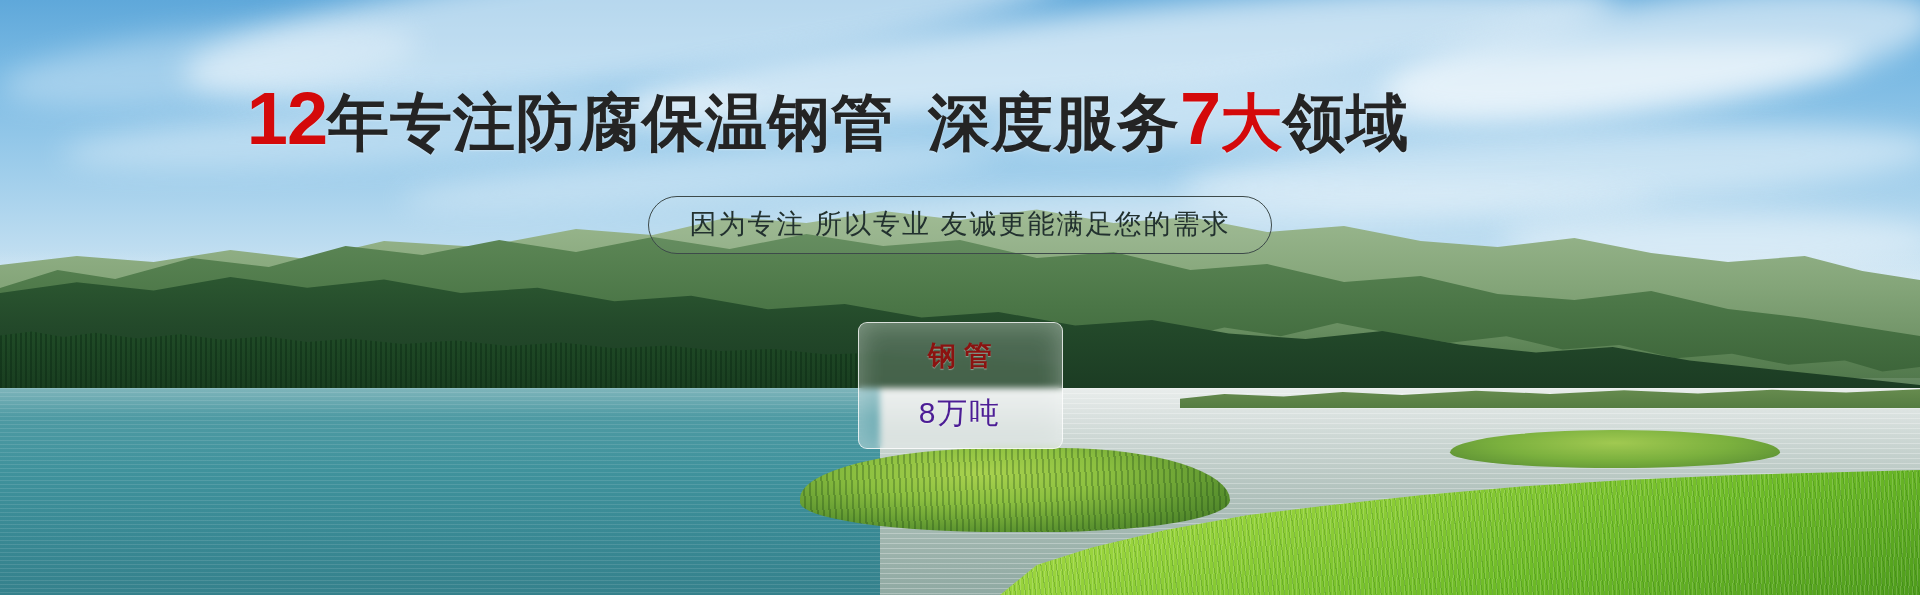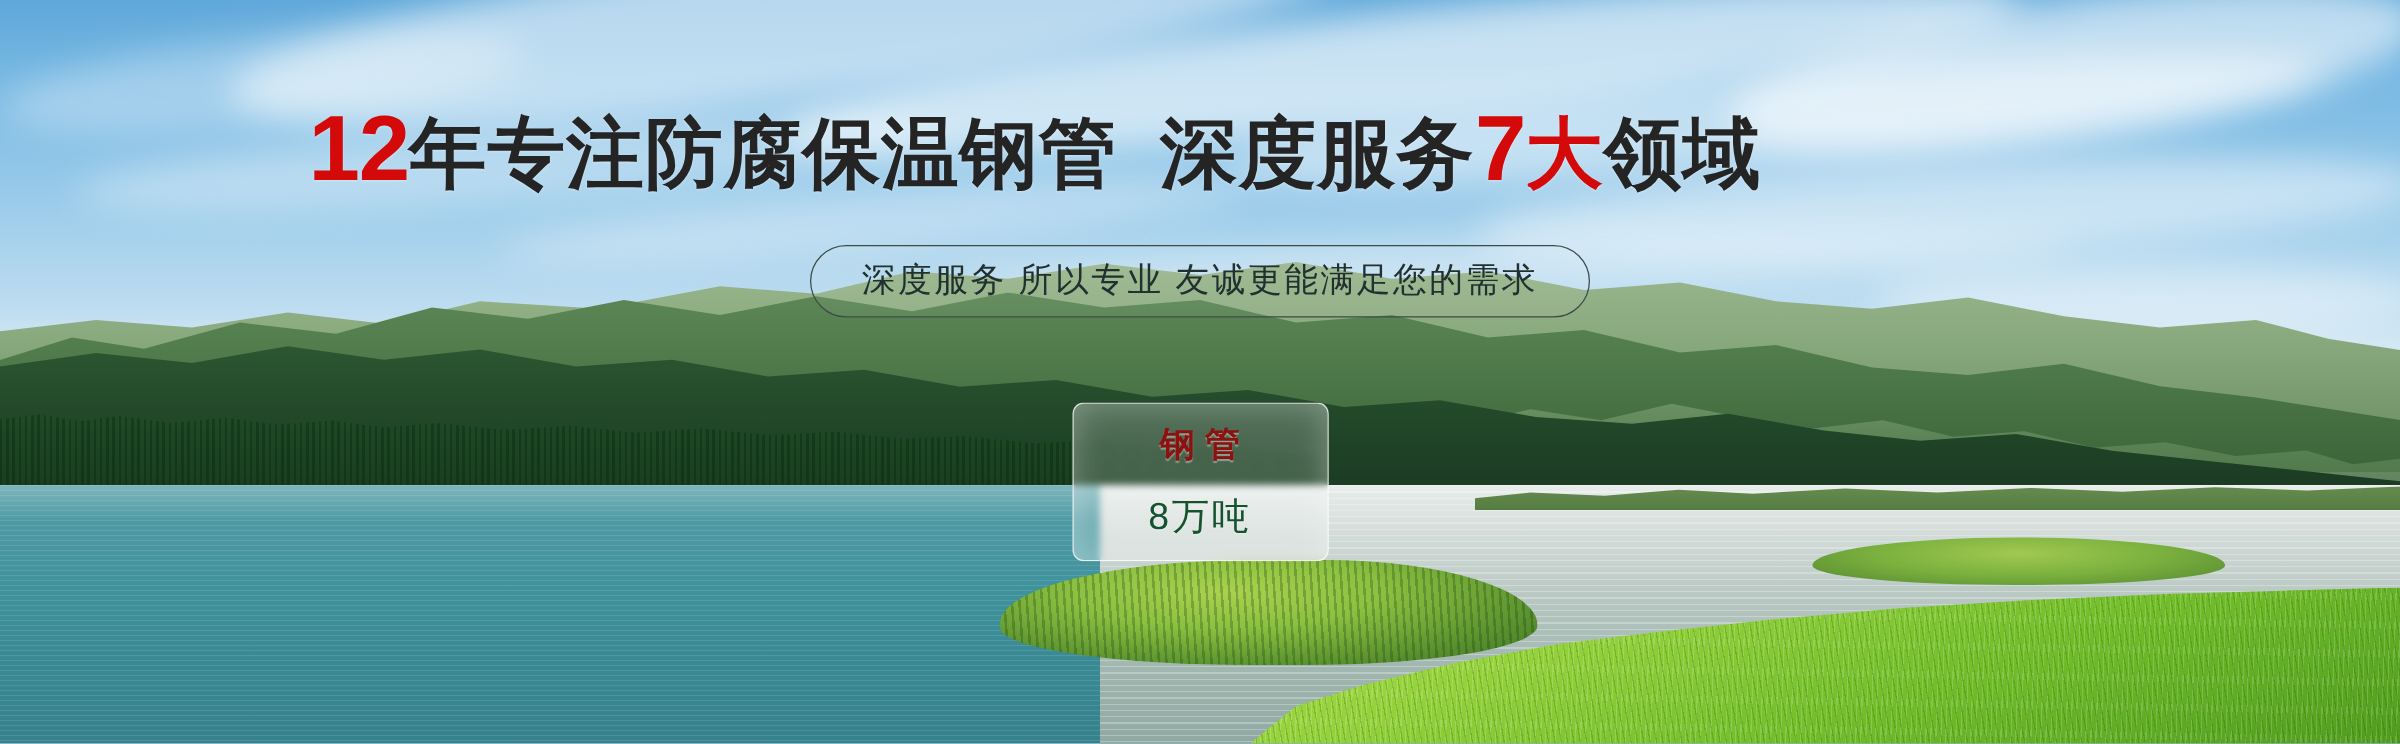--- a/index.html
+++ b/index.html
@@ -121,21 +121,21 @@
   .card{
     width:203px;height:125px;border-radius:9px;
     border:1px solid rgba(255,255,255,.80);
     background:rgba(255,255,255,.20);
     backdrop-filter:blur(3px);
     display:flex;flex-direction:column;align-items:center;justify-content:center;
     box-shadow:inset 0 0 26px rgba(255,255,255,.30);
   }
   .card .ct{font-size:28px;letter-spacing:8px;color:#8b1210;font-weight:700;
     text-indent:8px;text-shadow:0 1px 1px rgba(255,255,255,.4);}
-  .card .cv{margin-top:18px;font-size:30px;color:#14532d;font-weight:500;
+  .card .cv{margin-top:18px;font-size:30px;color:#4c1d95;font-weight:500;
     letter-spacing:2px;text-shadow:0 1px 1px rgba(255,255,255,.4);}
   .card .cv sup{font-size:17px;vertical-align:super;letter-spacing:0;}
 </style>
 </head>
 <body>
 
 <div class="banner">
 
   <div class="sky"></div>
   <div class="cloud c1"></div>
@@ -167,21 +167,21 @@
   <div class="grass"></div>
   <div class="grass-blades"></div>
 
   <div class="content">
 
     <div class="headline">
       <span class="num">12</span><span>年专注防腐保温钢管</span><span class="gap"></span><span>深度服务</span><span class="num">7</span><span class="red">大</span><span>领域</span>
     </div>
 
     <div class="subtitle-wrap">
-      <span class="subtitle">深度服务 所以专业 友诚更能满足您的需求</span>
+      <span class="subtitle">因为专注 所以专业 友诚更能满足您的需求</span>
     </div>
 
     <div class="cards">
 
       <div class="card">
         <div class="ct">钢管</div>
         <div class="cv"><span>8万吨</span><sup></sup></div>
       </div>
 
 

